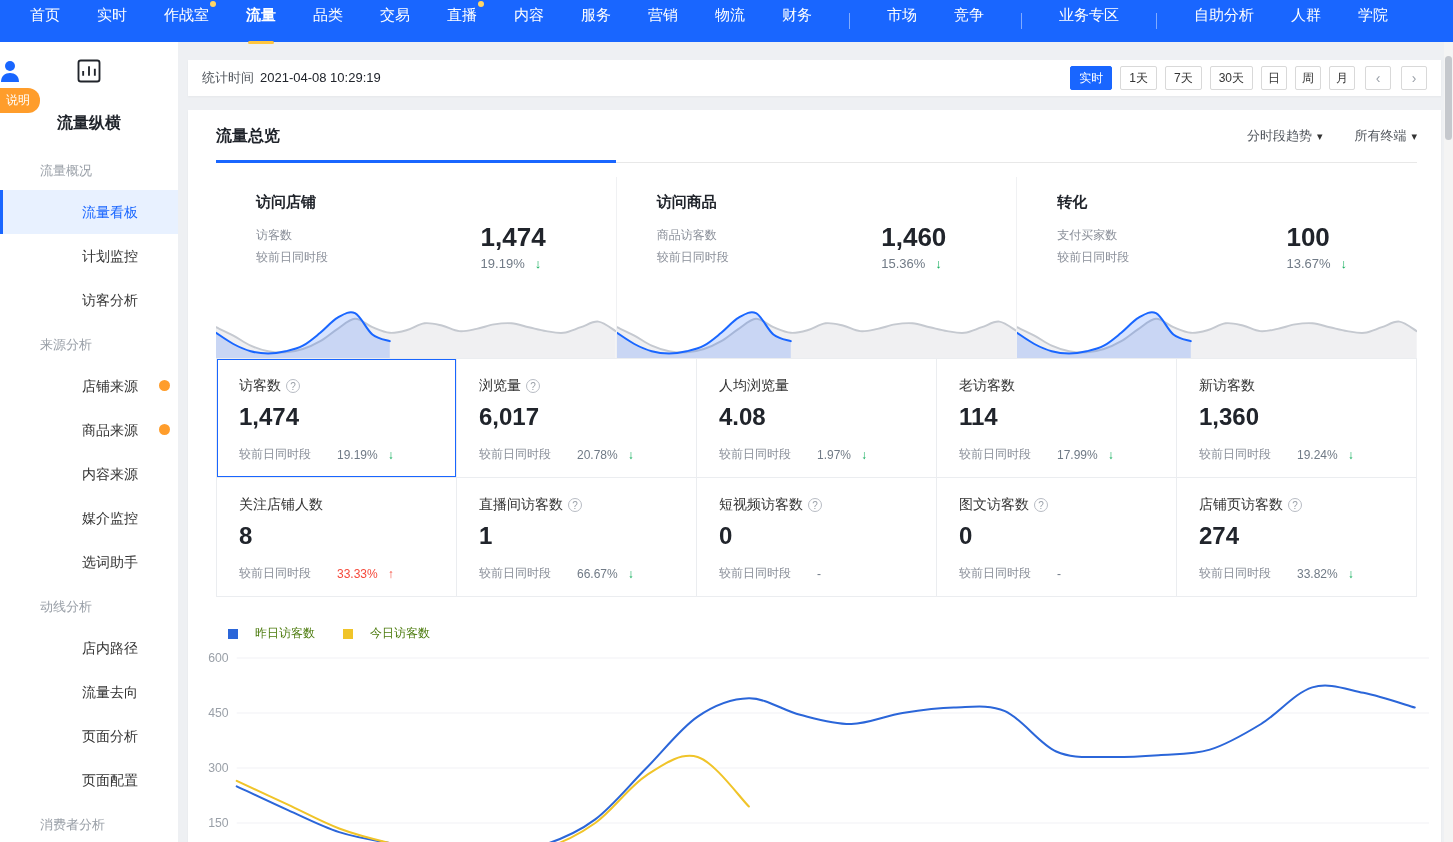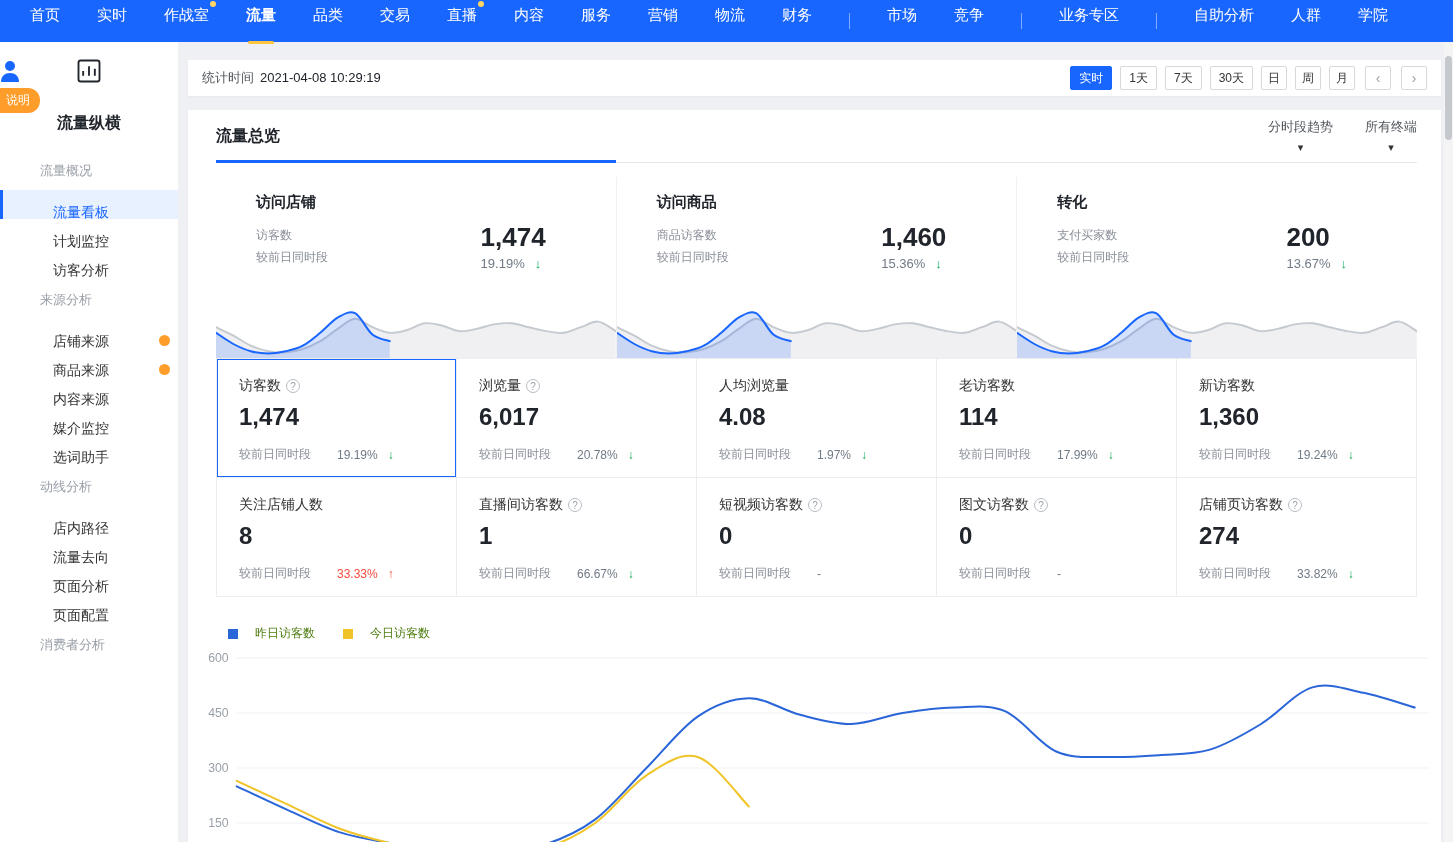--- a/index.html
+++ b/index.html
@@ -13,21 +13,21 @@
   .nav-item.active { font-weight:bold; }
   .nav-item.active::after { content:''; position:absolute; left:2px; right:2px; bottom:5px; height:3px; background:#ffc53d; border-radius:2px; }
   .nav-dot { position:absolute; top:7px; right:-7px; width:6px; height:6px; border-radius:50%; background:#ffd666; }
   .nav-sep { width:1px; height:16px; background:rgba(255,255,255,.45); }
 
   
   .sidebar { position:absolute; left:0; top:42px; bottom:0; width:178px; background:#fff; z-index:10; }
   .sb-head { height:106px; display:flex; flex-direction:column; align-items:center; justify-content:center; gap:24px; }
   .sb-title { font-size:16px; font-weight:bold; color:#20242b; }
   .sb-group-label { padding:14px 0 10px 40px; font-size:13px; color:#9aa0a8; }
-  .sb-item { position:relative; height:29px; line-height:44px; padding-left:53px; font-size:14px; color:#333; cursor:pointer; }
+  .sb-item { position:relative; height:44px; line-height:44px; padding-left:82px; font-size:14px; color:#333; cursor:pointer; }
   .sb-item.active { background:#e8f1ff; color:#1966ff; }
   .sb-item.active::before { content:''; position:absolute; left:0; top:0; bottom:0; width:3px; background:#1966ff; }
   .sb-badge { position:absolute; right:8px; top:16px; width:11px; height:11px; border-radius:50%; background:#ff9d2b; }
 
   .float-person { position:absolute; left:0; top:58px; z-index:30; }
   .note-pill { position:absolute; left:0; top:88px; z-index:30; background:#ff9d2b; color:#fff; font-size:12px;
     padding:4px 10px 4px 6px; border-radius:0 12px 12px 0; cursor:pointer; }
 
   
   .main { position:absolute; left:188px; top:42px; right:0; bottom:0; }
@@ -40,21 +40,21 @@
   .tbtn { height:24px; min-width:32px; padding:0 8px; margin-left:8px; background:#fff; border:1px solid #d9d9d9;
     border-radius:2px; font-size:12px; color:#333; cursor:pointer; }
   .tbtn.active { background:#1966ff; border-color:#1966ff; color:#fff; }
   .tbtn.sm { min-width:26px; padding:0 6px; }
   .tbtn.nav-arrow { color:#9aa0a8; font-size:14px; min-width:26px; margin-left:10px; }
 
   .overview { margin:14px 12px 0 0; height:920px; }
   .ov-head { height:52px; display:flex; align-items:center; padding:0 24px 0 28px; }
   .ov-title { font-size:16px; font-weight:bold; color:#20242b; }
   .ov-head .spacer { flex:1; }
-  .ov-select { display:flex; align-items:center; gap:5px; font-size:13px; color:#51565d; margin-left:32px; cursor:pointer;flex-direction:column; }
+  .ov-select { display:flex; align-items:center; gap:5px; font-size:13px; color:#51565d; margin-left:32px; cursor:pointer; }
   .caret { font-size:11px; color:#333; }
 
   .tab-line { position:relative; height:1px; background:#e8e8e8; margin:0 24px 0 28px; }
   .tab-active-bar { position:absolute; left:0; top:-2px; width:33.33%; height:3px; background:#1966ff; }
 
   .panels { display:flex; margin:0 24px 0 28px; }
   .panel { position:relative; flex:1; height:181px; border-right:1px solid #f0f1f3; cursor:pointer; overflow:hidden;margin-top:14px; }
   .panel:last-child { border-right:none; }
   .panel-title { padding:16px 0 0 40px; font-size:15px; font-weight:bold; color:#20242b; }
   .panel-body { display:flex; padding:12px 70px 0 40px; justify-content:space-between; }
@@ -245,21 +245,21 @@
       </div>
 
       <div class="panel">
         <div class="panel-title">转化</div>
         <div class="panel-body">
           <div>
             <div class="metric-label">支付买家数</div>
             <div class="compare-label">较前日同时段</div>
           </div>
           <div>
-            <div class="panel-value">200</div>
+            <div class="panel-value">100</div>
             <div class="chg trend-down">
               <span class="pct">13.67%</span>
               <span class="arr">↓</span>
             </div>
           </div>
         </div>
         <svg class="sparkline" viewBox="0 0 400 58" preserveAspectRatio="none">
             <path d="M0,26.099999999999998C2.898550724637681,27.549999999999997 11.594202898550723,31.609999999999996 17.391304347826086,34.8C23.18840579710145,37.989999999999995 28.98550724637681,42.53333333333333 34.78260869565217,45.24C40.57971014492753,47.94666666666667 46.3768115942029,49.879999999999995 52.17391304347826,51.04C57.97101449275362,52.2 63.768115942028984,52.58666666666667 69.56521739130434,52.2C75.3623188405797,51.81333333333333 81.15942028985508,50.653333333333336 86.95652173913044,48.72C92.7536231884058,46.78666666666666 98.55072463768116,44.07999999999999 104.34782608695652,40.599999999999994C110.14492753623188,37.12 115.94202898550725,31.706666666666663 121.73913043478261,27.84C127.53623188405797,23.973333333333336 133.33333333333331,17.69 139.1304347826087,17.400000000000002C144.92753623188406,17.110000000000003 150.7246376811594,23.68333333333333 156.52173913043478,26.099999999999998C162.31884057971016,28.516666666666666 168.1159420289855,31.416666666666668 173.91304347826087,31.900000000000002C179.71014492753625,32.38333333333333 185.50724637681162,30.643333333333334 191.30434782608697,29C197.1014492753623,27.356666666666666 202.8985507246377,22.813333333333333 208.69565217391303,22.04C214.49275362318838,21.266666666666666 220.28985507246375,23.006666666666668 226.08695652173913,24.360000000000003C231.8840579710145,25.71333333333334 237.68115942028984,29.580000000000002 243.47826086956522,30.16C249.2753623188406,30.74 255.07246376811594,29 260.8695652173913,27.84C266.6666666666667,26.68 272.463768115942,24.16666666666667 278.2608695652174,23.200000000000003C284.05797101449275,22.233333333333334 289.8550724637681,21.556666666666665 295.6521739130435,22.04C301.4492753623189,22.523333333333333 307.2463768115942,24.746666666666663 313.04347826086956,26.099999999999998C318.84057971014494,27.453333333333333 324.63768115942025,29.19333333333333 330.4347826086956,30.16C336.231884057971,31.12666666666667 342.0289855072464,32.57666666666667 347.82608695652175,31.900000000000002C353.6231884057971,31.223333333333336 359.42028985507244,28.03333333333333 365.2173913043478,26.099999999999998C371.0144927536232,24.166666666666664 376.81159420289856,19.62333333333333 382.60869565217394,20.299999999999997C388.4057971014493,20.976666666666663 397.1014492753623,28.516666666666666 400,30.16L400,58L0,58Z" fill="rgba(170,174,182,0.18)" stroke="none"></path>
             <path d="M0,26.099999999999998C2.898550724637681,27.549999999999997 11.594202898550723,31.609999999999996 17.391304347826086,34.8C23.18840579710145,37.989999999999995 28.98550724637681,42.53333333333333 34.78260869565217,45.24C40.57971014492753,47.94666666666667 46.3768115942029,49.879999999999995 52.17391304347826,51.04C57.97101449275362,52.2 63.768115942028984,52.58666666666667 69.56521739130434,52.2C75.3623188405797,51.81333333333333 81.15942028985508,50.653333333333336 86.95652173913044,48.72C92.7536231884058,46.78666666666666 98.55072463768116,44.07999999999999 104.34782608695652,40.599999999999994C110.14492753623188,37.12 115.94202898550725,31.706666666666663 121.73913043478261,27.84C127.53623188405797,23.973333333333336 133.33333333333331,17.69 139.1304347826087,17.400000000000002C144.92753623188406,17.110000000000003 150.7246376811594,23.68333333333333 156.52173913043478,26.099999999999998C162.31884057971016,28.516666666666666 168.1159420289855,31.416666666666668 173.91304347826087,31.900000000000002C179.71014492753625,32.38333333333333 185.50724637681162,30.643333333333334 191.30434782608697,29C197.1014492753623,27.356666666666666 202.8985507246377,22.813333333333333 208.69565217391303,22.04C214.49275362318838,21.266666666666666 220.28985507246375,23.006666666666668 226.08695652173913,24.360000000000003C231.8840579710145,25.71333333333334 237.68115942028984,29.580000000000002 243.47826086956522,30.16C249.2753623188406,30.74 255.07246376811594,29 260.8695652173913,27.84C266.6666666666667,26.68 272.463768115942,24.16666666666667 278.2608695652174,23.200000000000003C284.05797101449275,22.233333333333334 289.8550724637681,21.556666666666665 295.6521739130435,22.04C301.4492753623189,22.523333333333333 307.2463768115942,24.746666666666663 313.04347826086956,26.099999999999998C318.84057971014494,27.453333333333333 324.63768115942025,29.19333333333333 330.4347826086956,30.16C336.231884057971,31.12666666666667 342.0289855072464,32.57666666666667 347.82608695652175,31.900000000000002C353.6231884057971,31.223333333333336 359.42028985507244,28.03333333333333 365.2173913043478,26.099999999999998C371.0144927536232,24.166666666666664 376.81159420289856,19.62333333333333 382.60869565217394,20.299999999999997C388.4057971014493,20.976666666666663 397.1014492753623,28.516666666666666 400,30.16" fill="none" stroke="#c5c9d0" stroke-width="2" stroke-linecap="round"></path>
             <path d="M0,31.900000000000002C2.898550724637681,33.833333333333336 11.594202898550723,40.31 17.391304347826086,43.5C23.18840579710145,46.69 28.98550724637681,49.39666666666667 34.78260869565217,51.04C40.57971014492753,52.68333333333333 46.3768115942029,53.36 52.17391304347826,53.36C57.97101449275362,53.36 63.768115942028984,52.39333333333333 69.56521739130434,51.04C75.3623188405797,49.68666666666667 81.15942028985508,48.43 86.95652173913044,45.24C92.7536231884058,42.050000000000004 98.55072463768116,36.733333333333334 104.34782608695652,31.900000000000002C110.14492753623188,27.06666666666667 115.94202898550725,19.623333333333335 121.73913043478261,16.240000000000002C127.53623188405797,12.856666666666667 133.33333333333331,8.699999999999998 139.1304347826087,11.599999999999998C144.92753623188406,14.499999999999998 150.7246376811594,28.80666666666667 156.52173913043478,33.64C162.31884057971016,38.473333333333336 171.0144927536232,39.44 173.91304347826087,40.599999999999994L173.91304347826087,58L0,58Z" fill="rgba(25,102,255,0.18)" stroke="none"></path>

